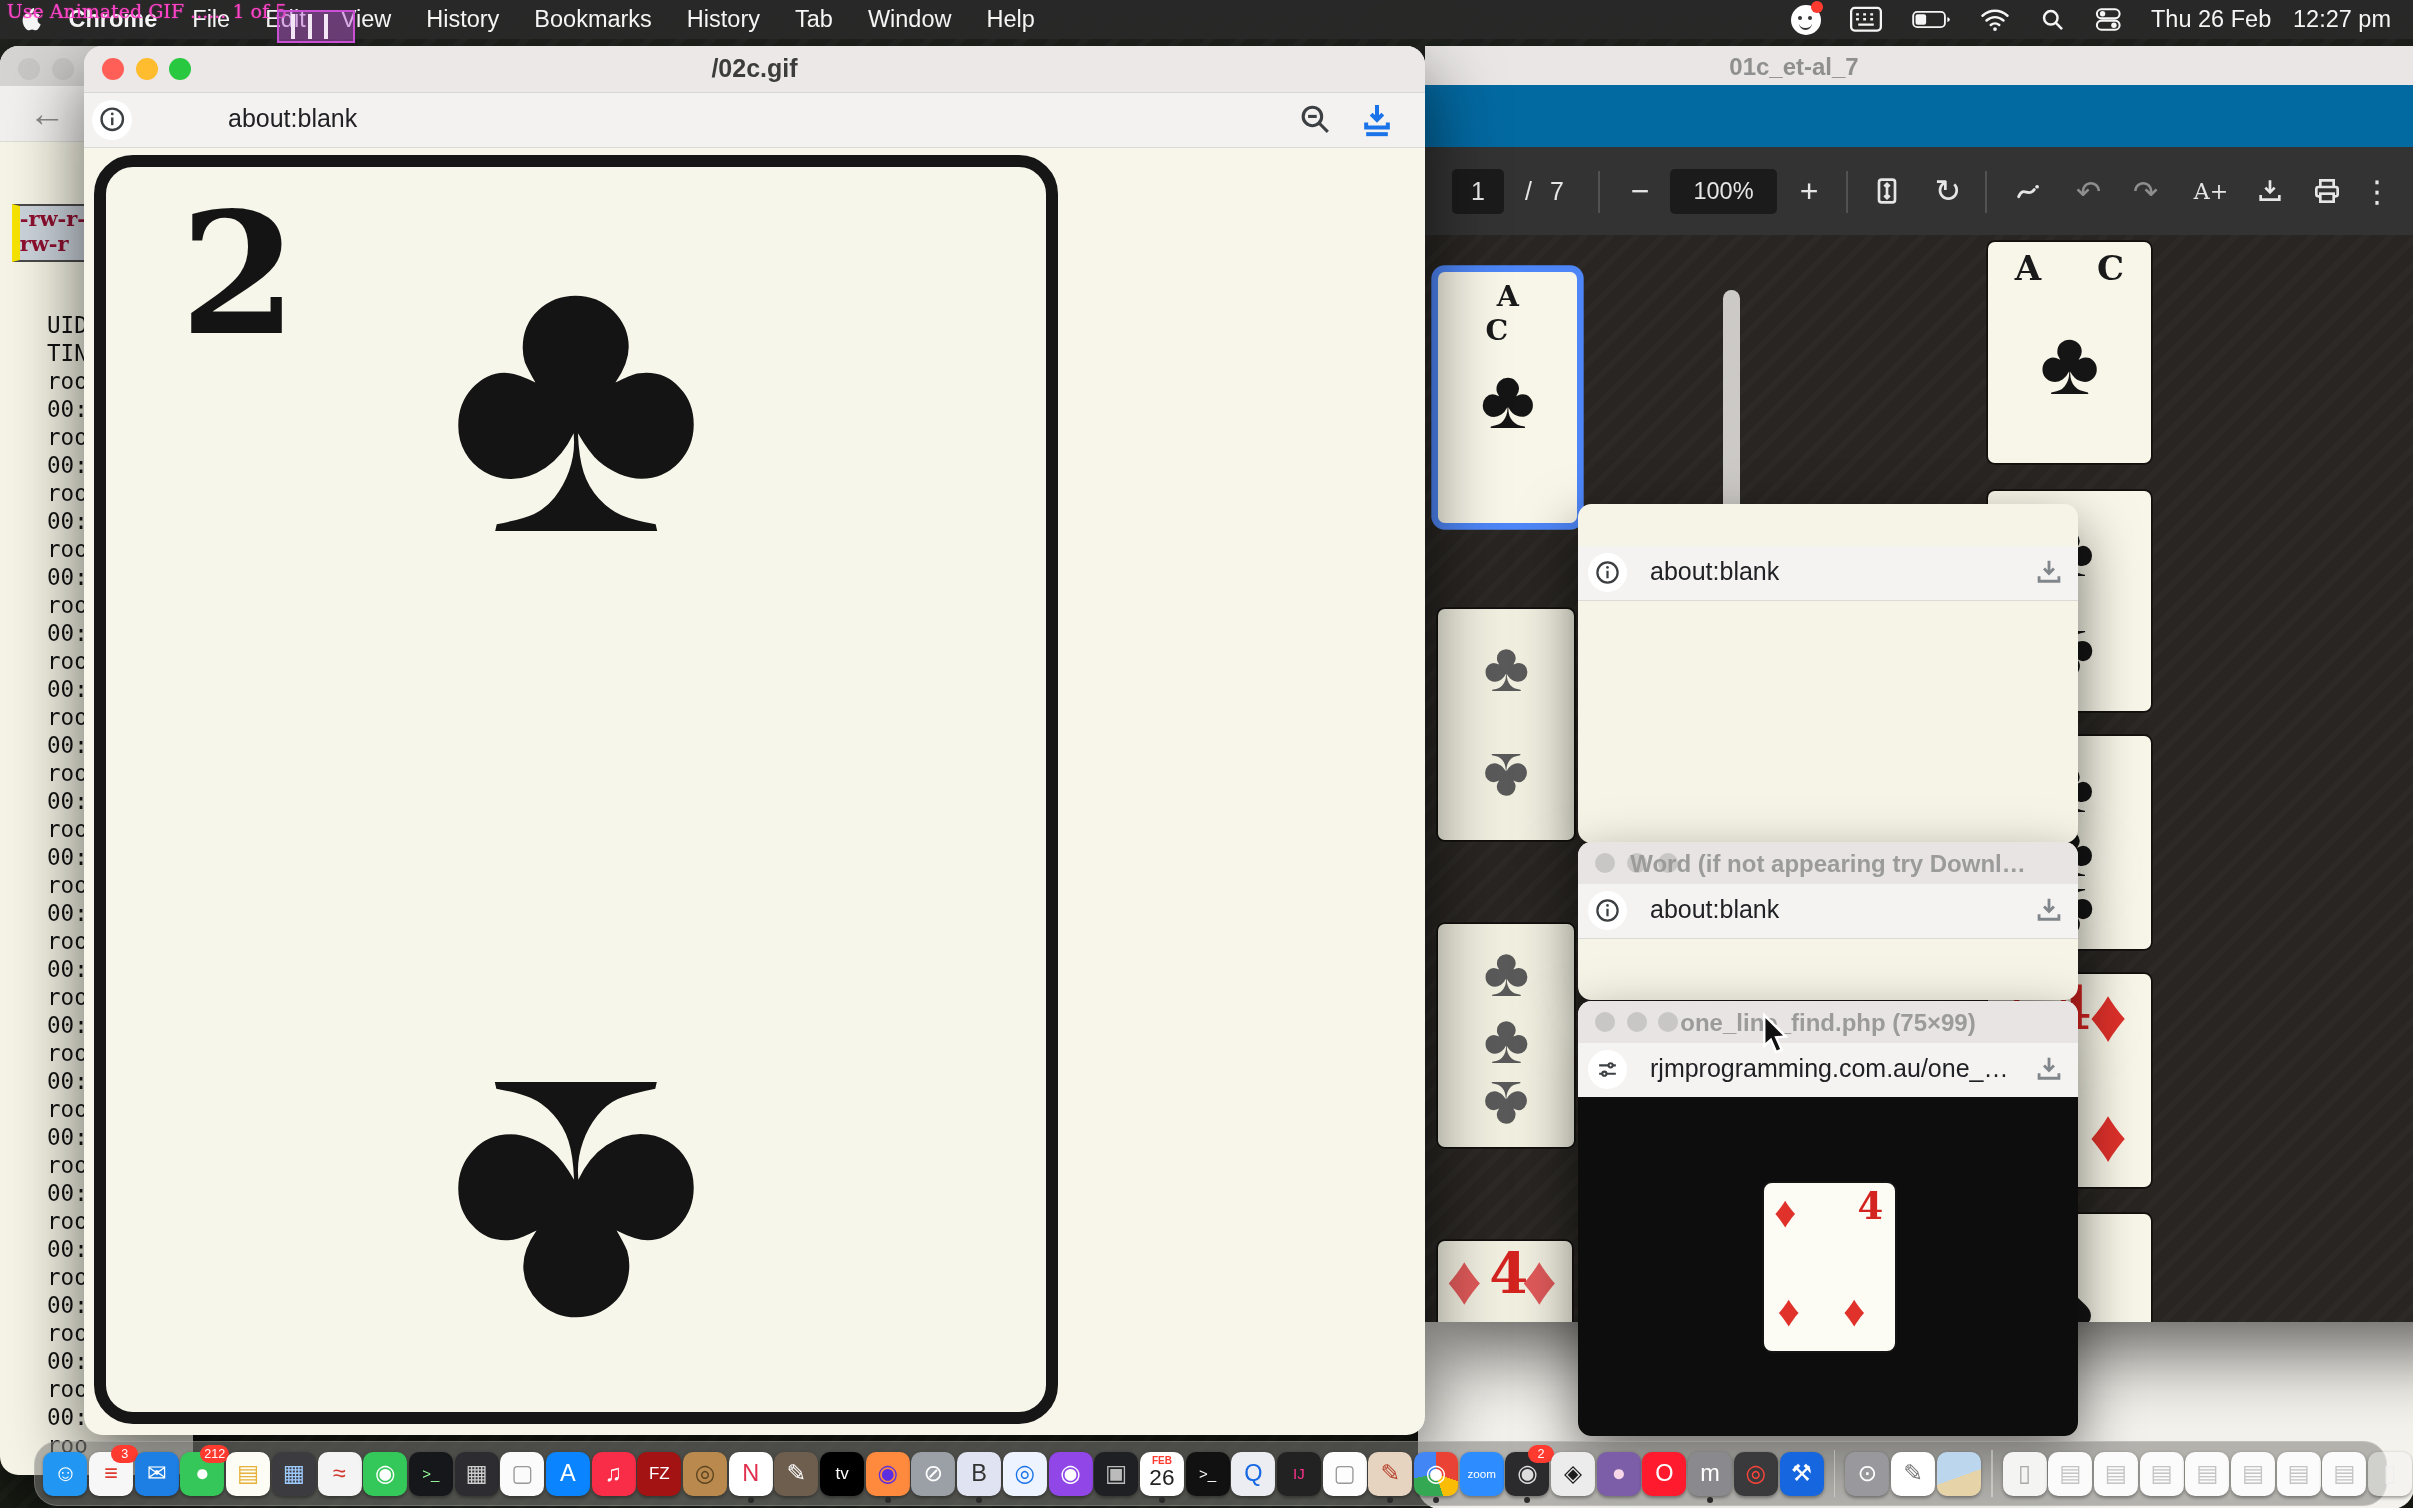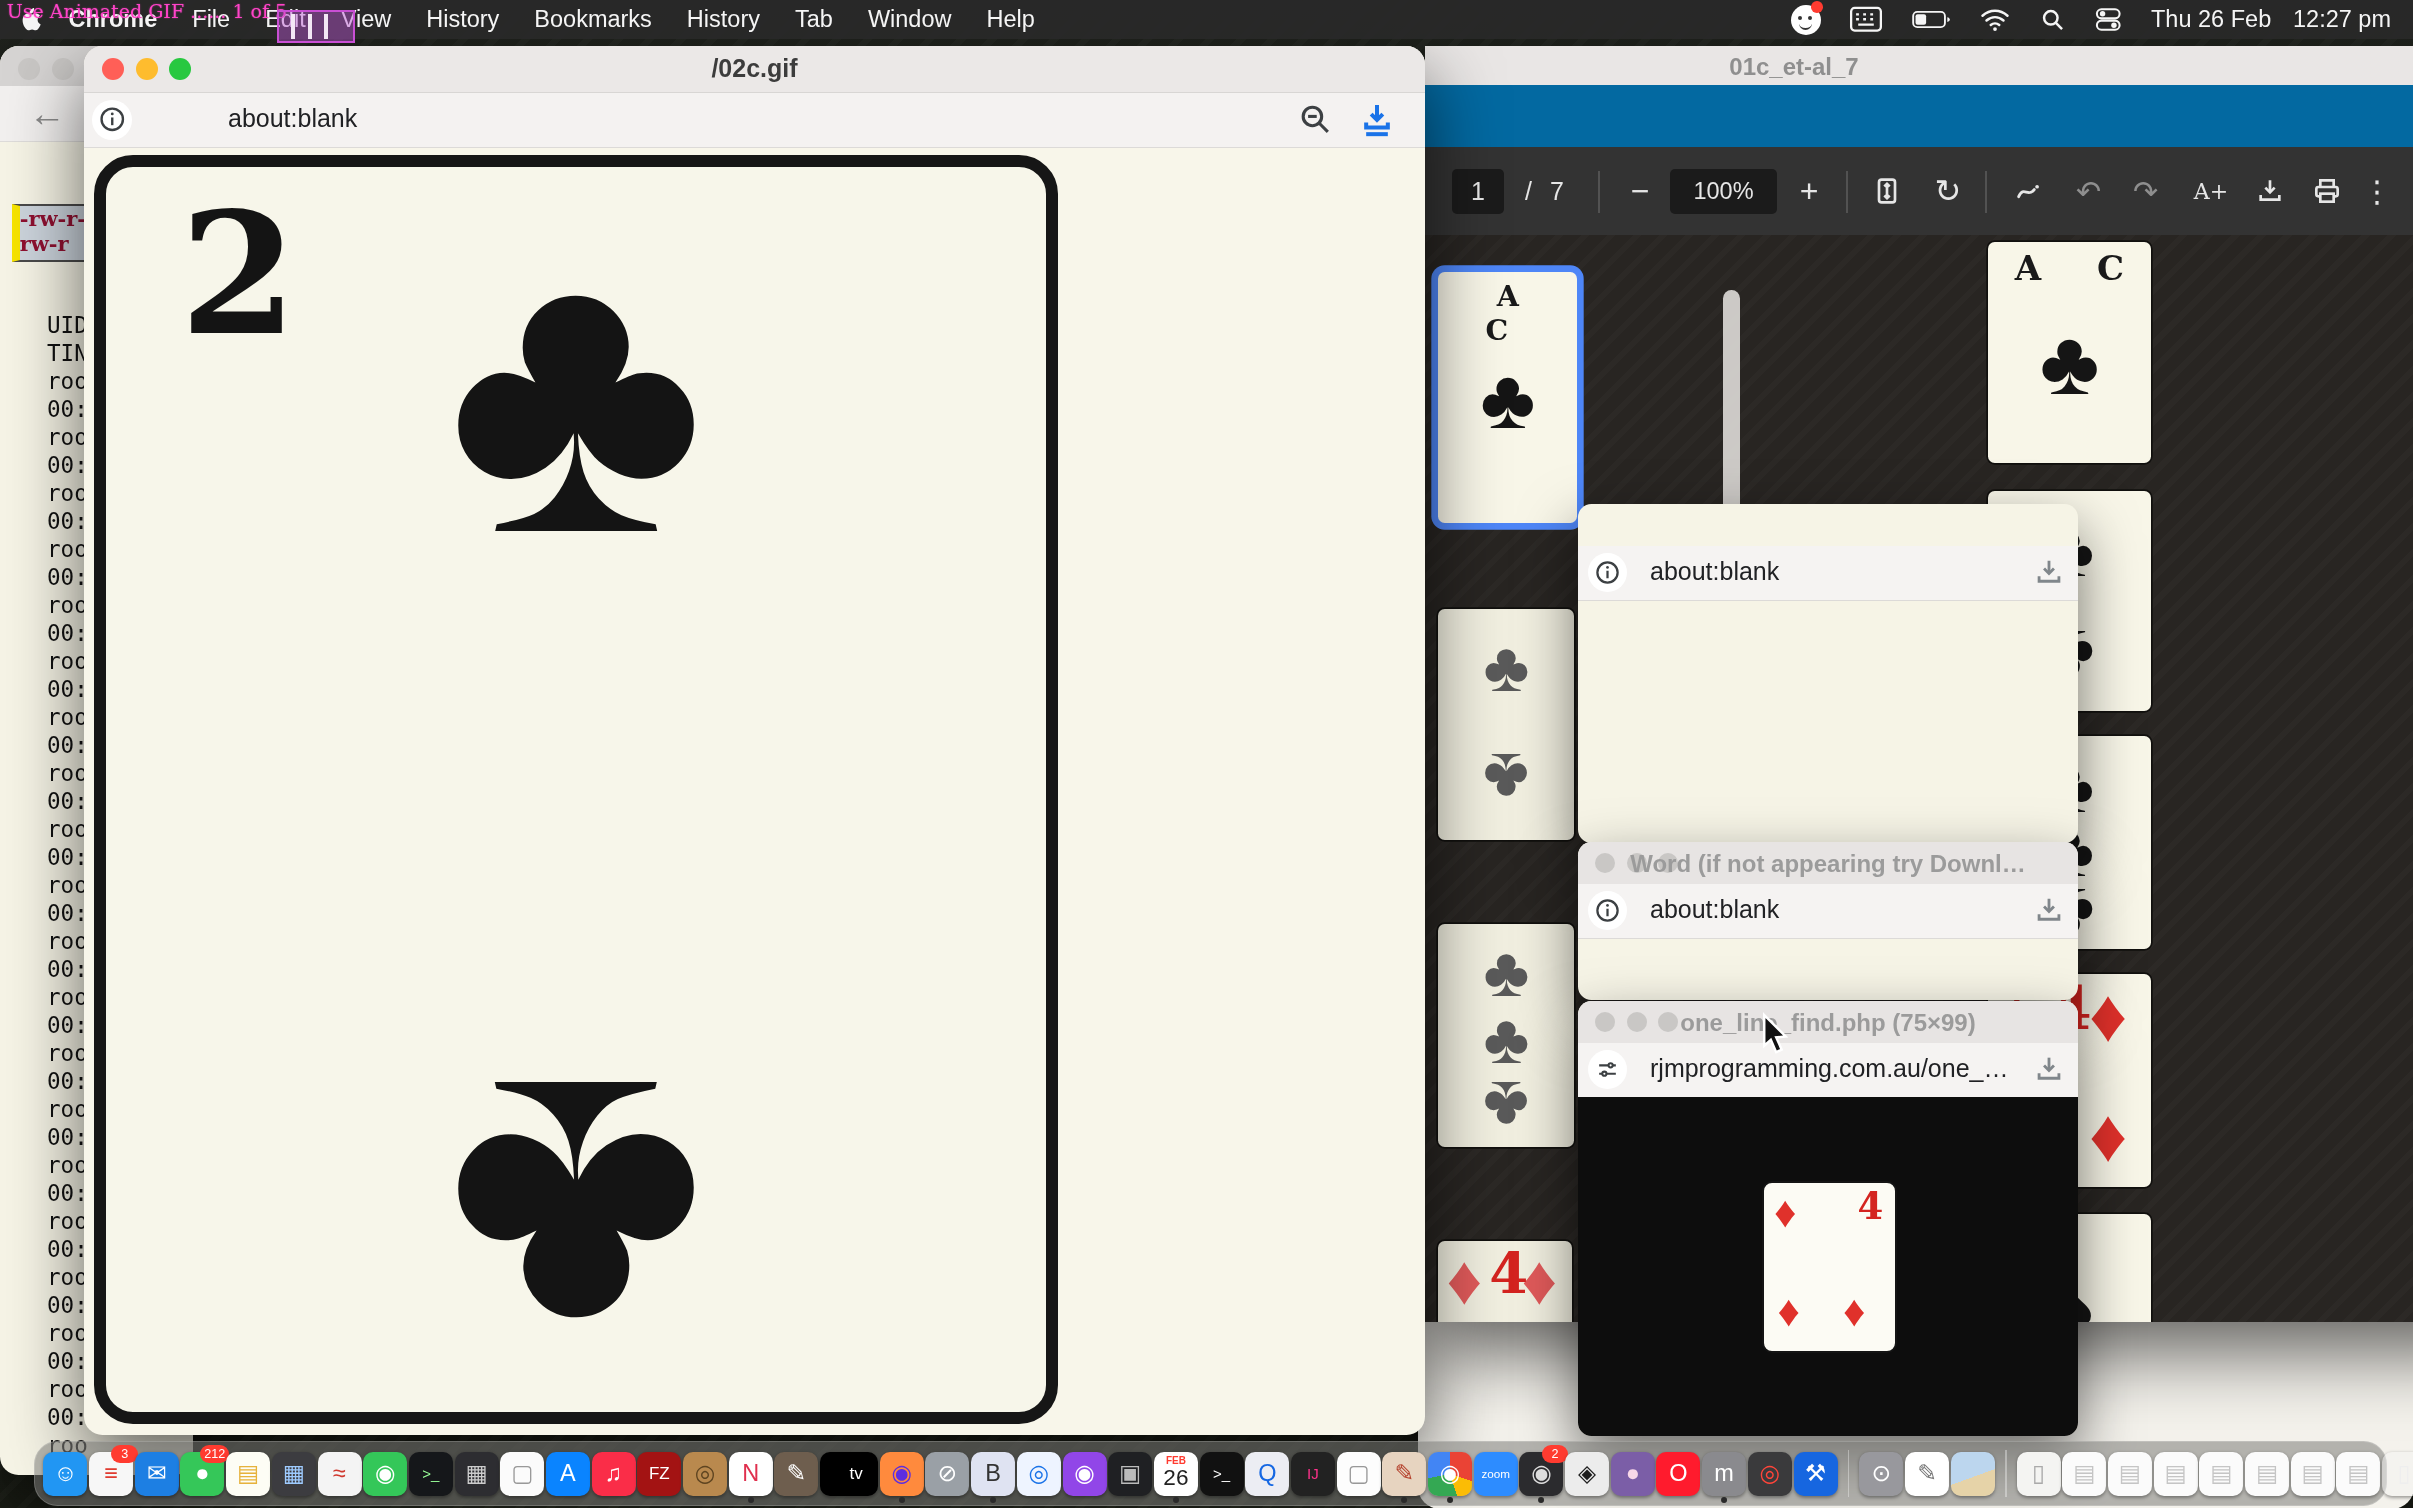--- a/index.html
+++ b/index.html
@@ -500,21 +500,21 @@
     <div class="dicon" style="background: rgb(185, 137, 78);">
       <div class="dglyph" style="color: rgb(94, 68, 32);">◎</div>
     </div>
     <div class="dicon" style="background: rgb(255, 255, 255);">
       <div class="dglyph" style="color: rgb(224, 48, 78);">N</div>
       <div class="ddot"></div>
     </div>
     <div class="dicon" style="background: rgb(110, 94, 78);">
       <div class="dglyph">✎</div>
     </div>
-    <div class="dicon" style="background: rgb(0, 0, 0); padding-left: 14px;">
+    <div class="dicon" style="background: rgb(0, 0, 0);">
       <div class="dglyph" style="font-size: 17px;">tv</div>
     </div>
     <div class="dicon" style="background: rgb(255, 138, 61);">
       <div class="dglyph" style="color: rgb(93, 45, 224);">◉</div>
       <div class="ddot"></div>
     </div>
     <div class="dicon" style="background: rgb(154, 160, 166);">
       <div class="dglyph">⊘</div>
     </div>
     <div class="dicon" style="background: rgb(223, 227, 242);">

